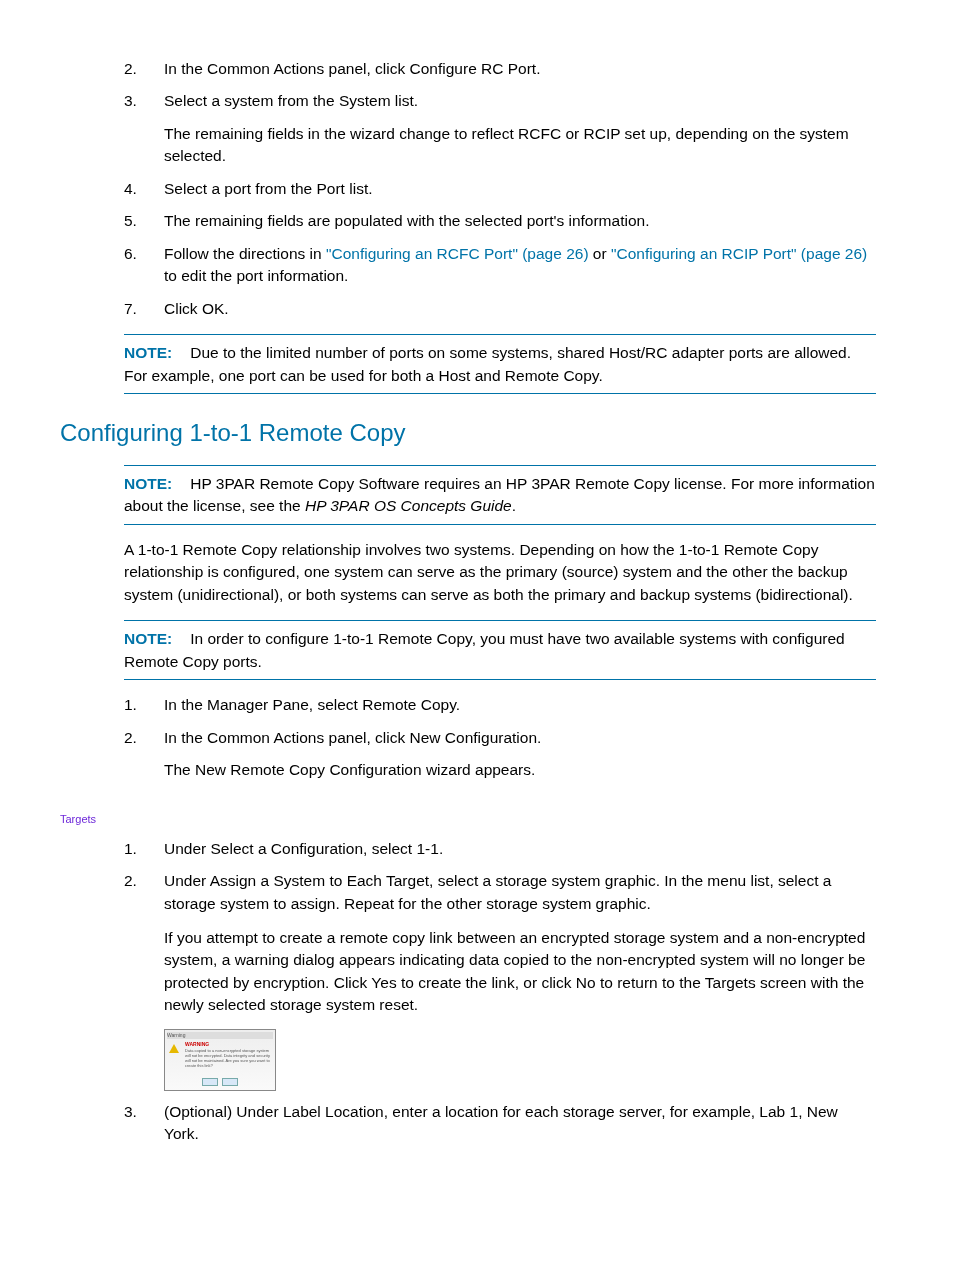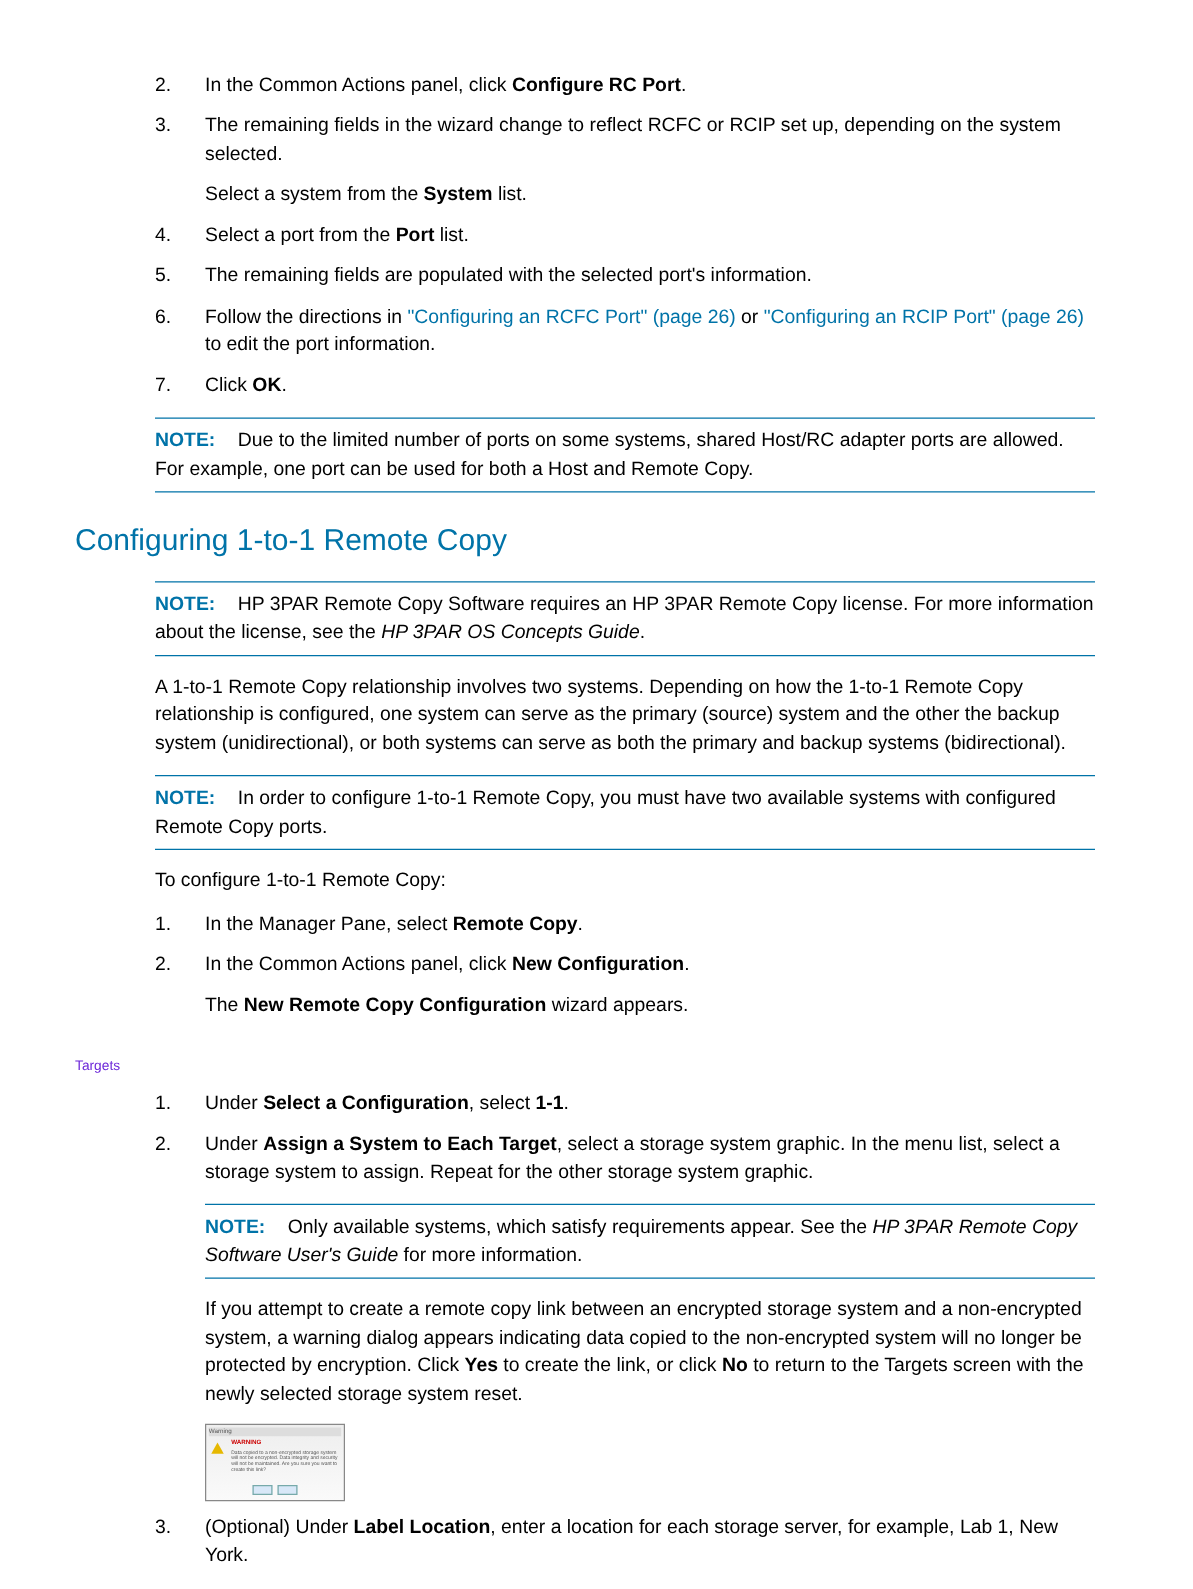--- a/index.html
+++ b/index.html
@@ -24,21 +24,21 @@
     position: relative;
     padding-left: 40px;
     margin-bottom: 4px;
   }
   ol.steps > li .num {
     position: absolute;
     left: 0;
     top: 0;
   }
   ol.steps > li p { margin: 2px 0 10px 0; }
-  .bold { font-weight: bold; }
+  .bold { font-weight: normal; }
   .link { color: #0073a8; }
   .note-box {
     border-top: 1.5px solid #0073a8;
     border-bottom: 1.5px solid #0073a8;
     padding: 7px 0 6px 0;
     margin: 14px 0;
   }
   .note-label {
     color: #0073a8;
     font-weight: bold;
@@ -88,22 +88,22 @@
 <div class="page-wrap">
 
 <div class="content-block">
   <ol class="steps" id="steps-top">
         <li>
           <span class="num">2.</span>
           <p><span>In the Common Actions panel, click </span><span class="bold">Configure RC Port</span><span>.</span></p>
         </li>
         <li>
           <span class="num">3.</span>
+          <p><span>Select a system from the </span><span class="bold">System</span><span> list.</span></p>
           <p><span>The remaining fields in the wizard change to reflect RCFC or RCIP set up, depending on the system selected.</span></p>
-          <p><span>Select a system from the </span><span class="bold">System</span><span> list.</span></p>
         </li>
         <li>
           <span class="num">4.</span>
           <p><span>Select a port from the </span><span class="bold">Port</span><span> list.</span></p>
         </li>
         <li>
           <span class="num">5.</span>
           <p><span>The remaining fields are populated with the selected port's information.</span></p>
         </li>
         <li>
@@ -127,21 +127,20 @@
   <div class="note-box">
     <span class="note-label">NOTE:</span><span id="note2-frags"><span>HP 3PAR Remote Copy Software requires an HP 3PAR Remote Copy license. For more information about the license, see the </span><span class="italic">HP 3PAR OS Concepts Guide</span><span>.</span></span>
   </div>
 
   <p class="para">A 1-to-1 Remote Copy relationship involves two systems. Depending on how the 1-to-1 Remote Copy relationship is configured, one system can serve as the primary (source) system and the other the backup system (unidirectional), or both systems can serve as both the primary and backup systems (bidirectional).</p>
 
   <div class="note-box">
     <span class="note-label">NOTE:</span><span>In order to configure 1-to-1 Remote Copy, you must have two available systems with configured Remote Copy ports.</span>
   </div>
 
-  <p class="para">To configure 1-to-1 Remote Copy:</p>
 
   <ol class="steps" id="steps-mid">
         <li>
           <span class="num">1.</span>
           <p><span>In the Manager Pane, select </span><span class="bold">Remote Copy</span><span>.</span></p>
         </li>
         <li>
           <span class="num">2.</span>
           <p><span>In the Common Actions panel, click </span><span class="bold">New Configuration</span><span>.</span></p>
           <p><span>The </span><span class="bold">New Remote Copy Configuration</span><span> wizard appears.</span></p>
@@ -156,23 +155,20 @@
         <li>
           <span class="num">1.</span>
           <p><span>Under </span><span class="bold">Select a Configuration</span><span>, select </span><span class="bold">1-1</span><span>.</span></p>
         </li>
         <li>
           <span class="num">2.</span>
           <p><span>Under </span><span class="bold">Assign a System to Each Target</span><span>, select a storage system graphic. In the menu list, select a storage system to assign. Repeat for the other storage system graphic.</span></p>
         </li>
       </ol>
 
-  <div class="note-box" style="margin-left:40px;">
-    <span class="note-label">NOTE:</span><span id="note4-frags"><span>Only available systems, which satisfy requirements appear. See the </span><span class="italic">HP 3PAR Remote Copy Software User's Guide</span><span> for more information.</span></span>
-  </div>
 
   <p class="para" style="margin-left:40px;" id="para3"><span>If you attempt to create a remote copy link between an encrypted storage system and a non-encrypted system, a warning dialog appears indicating data copied to the non-encrypted system will no longer be protected by encryption. Click </span><span class="bold">Yes</span><span> to create the link, or click </span><span class="bold">No</span><span> to return to the Targets screen with the newly selected storage system reset.</span></p>
 
   <div class="dialog-thumb" style="margin-left:40px;">
     <div class="bar"><span style="font-size:5px;">Warning</span></div>
     <div class="warn-icon"></div>
     <div class="red">WARNING</div>
     <div class="txt">Data copied to a non-encrypted storage system will not be encrypted. Data integrity and security will not be maintained. Are you sure you want to create this link?</div>
     <div class="btns">
       <span class="btn"></span>

